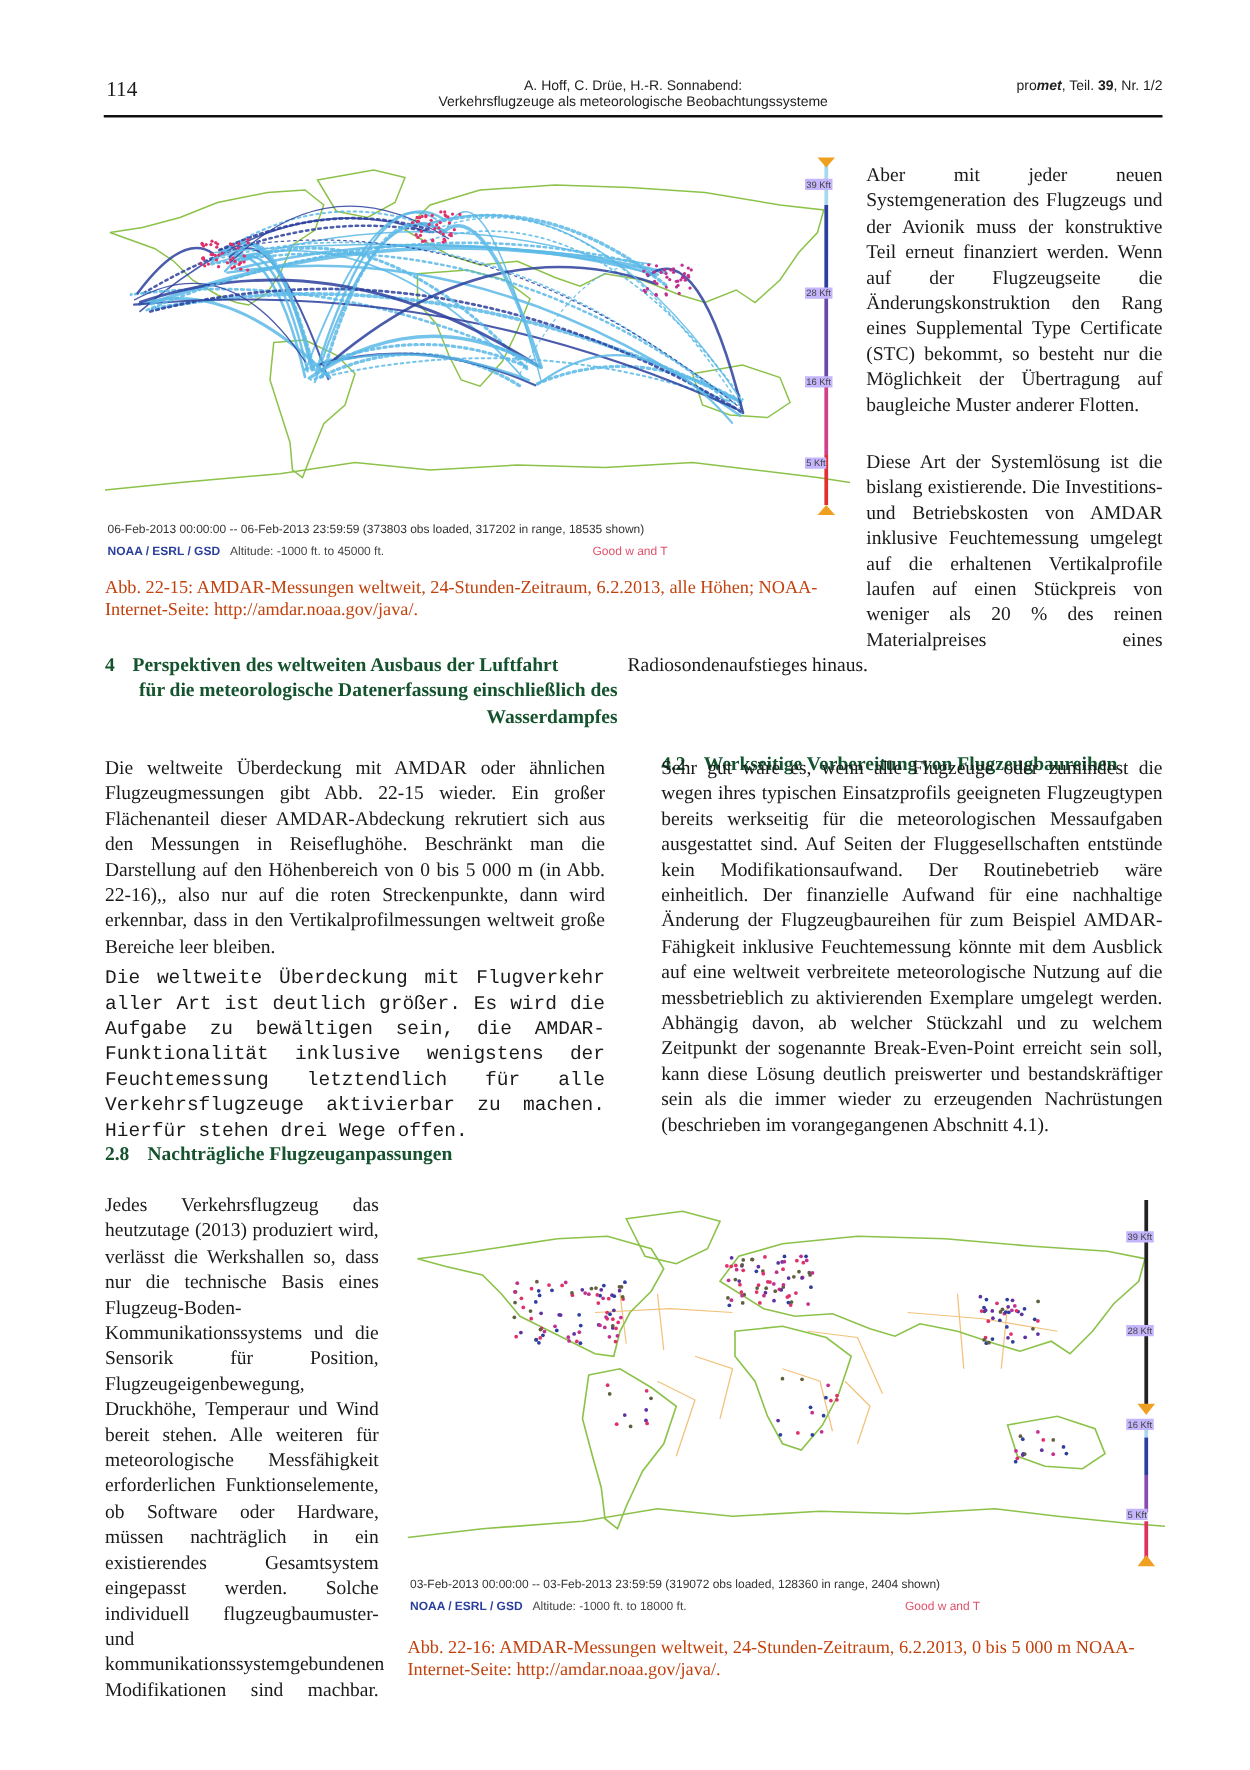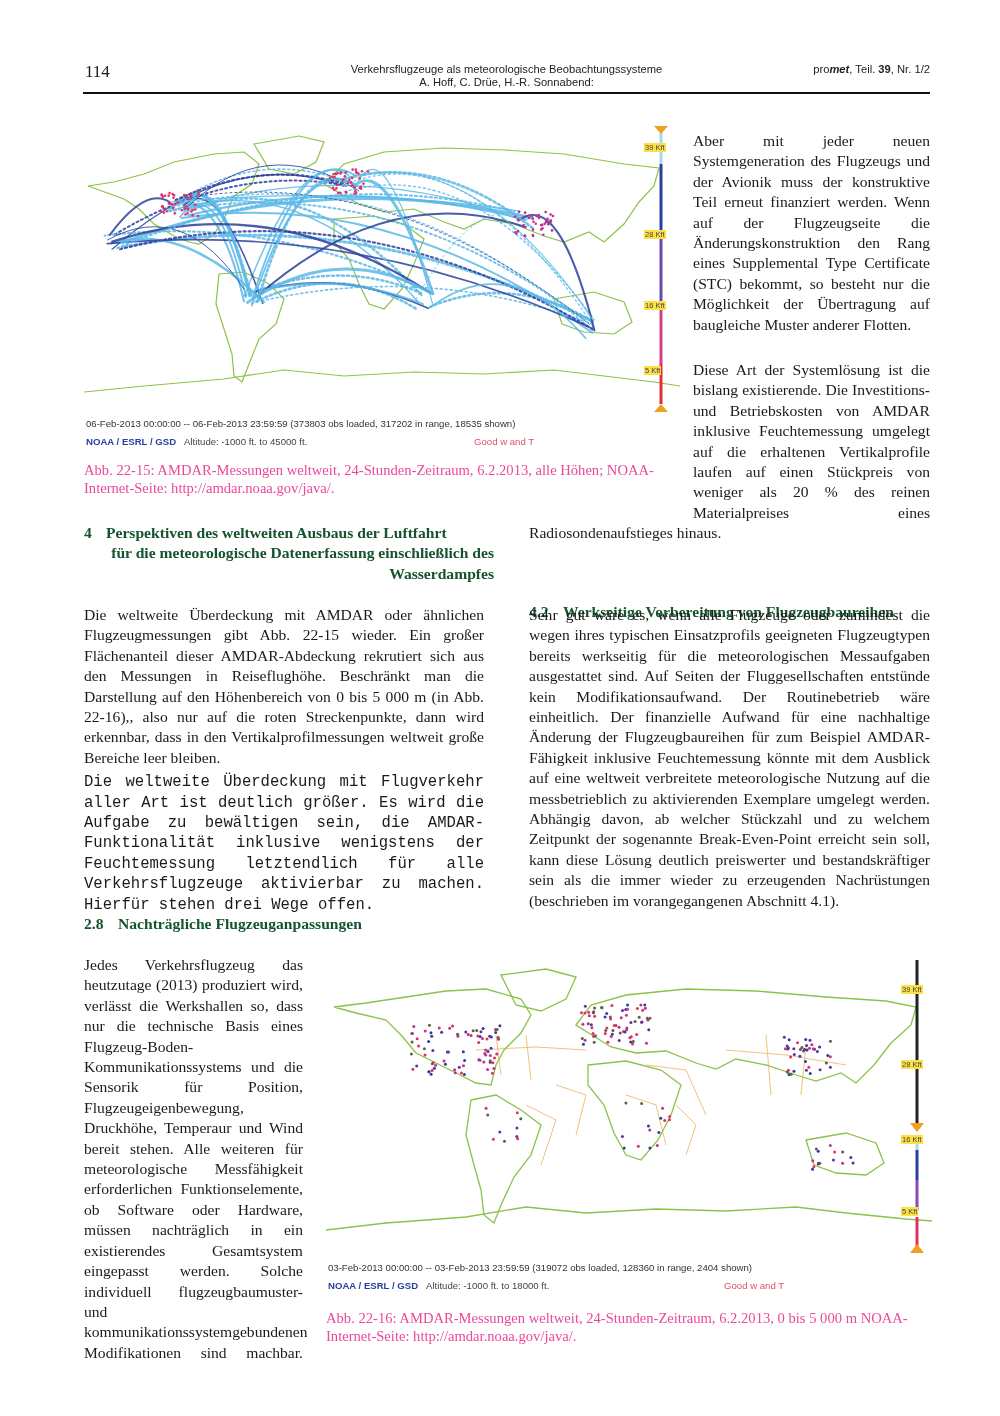--- a/index.html
+++ b/index.html
@@ -13,38 +13,38 @@
   .journal b.met { font-style: italic; font-weight: bold; }
 
   .figure { position: absolute; background: #ffffff; }
   .fig1 { left: 84px; top: 124px; width: 596px; height: 330px; }
   .fig2 { left: 326px; top: 955px; width: 606px; height: 350px; }
   .fig-info { position: absolute; font-family: "Liberation Sans", sans-serif; font-size: 9.6px; color: #333; white-space: nowrap; }
   .fig-brand { position: absolute; font-family: "Liberation Sans", sans-serif; font-size: 9.6px; white-space: nowrap; }
   .fig-brand .org { color: #2a3f9d; font-weight: bold; }
   .fig-brand .alt { color: #444; margin-left: 8px; }
   .fig-quality { position: absolute; font-family: "Liberation Sans", sans-serif; font-size: 9.6px; color: #e0506a; white-space: nowrap; }
-  .legend-label { position: absolute; font-family: "Liberation Sans", sans-serif; font-size: 7.5px; color: #444; background: #fde047; padding: 0 1px; white-space: nowrap; }
-
-  .caption { position: absolute; font-size: 14.6px; line-height: 18px; color: #ec4899; }
+  .legend-label { position: absolute; font-family: "Liberation Sans", sans-serif; font-size: 7.5px; color: #444; background: #c4b5fd; padding: 0 1px; white-space: nowrap; }
+
+  .caption { position: absolute; font-size: 14.6px; line-height: 18px; color: #c2410c; }
   .text { position: absolute; font-size: 15.6px; line-height: 20.4px; text-align: justify; color: #1a1a1a; }
   .text p { text-align: justify; text-align-last: left; }
   .heading { position: absolute; font-size: 15.6px; line-height: 20.4px; font-weight: bold; color: #14532d; }
   .heading .num { display: inline-block; width: 34px; }
   .h4 .num { width: 22px; }
   .h4 .rest { display: block; padding-left: 22px; text-align: right; }
 </style>
 </head>
 <body>
 
 <div class="header">
   <span class="page-num">114</span>
   <div class="running-title">
+    <div>A. Hoff, C. Drüe, H.-R. Sonnabend:</div>
     <div>Verkehrsflugzeuge als meteorologische Beobachtungssysteme</div>
-    <div>A. Hoff, C. Drüe, H.-R. Sonnabend:</div>
   </div>
   <span class="journal"><span>pro</span><b class="met">met</b><span>, Teil. </span><b>39</b><span>, Nr. 1/2</span></span>
 </div>
 
 <div class="figure fig1">
   <svg class="fig" id="fig1svg" width="596" height="290" viewBox="0 0 596 290">
     <g id="fig1-map" fill="none" stroke="#8cc24a" stroke-width="1.2">
       <path d="M4,62 L30,58 L60,50 L90,38 L130,30 L160,28 L175,40 L168,60 L150,72 L140,95 L130,110 L115,120 L105,118 L90,112 L70,100 L55,85 L40,75 Z"></path>
       <path d="M135,150 L160,148 L185,160 L200,175 L192,200 L175,215 L165,240 L158,258 L150,252 L148,230 L140,205 L132,180 Z"></path>
       <path d="M170,20 L215,12 L240,18 L232,38 L210,50 L185,45 Z"></path>
@@ -245,21 +245,21 @@
 </div>
 
 <div class="caption" style="left:84px;top:461px;width:590px;">Abb. 22-15: AMDAR-Messungen weltweit, 24-Stunden-Zeitraum, 6.2.2013, alle Höhen; NOAA-Internet-Seite: http://amdar.noaa.gov/java/.</div>
 
 <div class="text" style="left:693px;top:131px;width:237px;">
   <p>Aber mit jeder neuen Systemgeneration des Flugzeugs und der Avionik muss der konstruktive Teil erneut finanziert werden. Wenn auf der Flugzeugseite die Änderungskonstruktion den Rang eines Supplemental Type Certificate (STC) bekommt, so besteht nur die Möglichkeit der Übertragung auf baugleiche Muster anderer Flotten.</p>
 </div>
 <div class="text" style="left:693px;top:360px;width:237px;">
   <p style="text-align-last: justify;">Diese Art der Systemlösung ist die bislang existierende. Die Investitions- und Betriebskosten von AMDAR inklusive Feuchtemessung umgelegt auf die erhaltenen Vertikalprofile laufen auf einen Stückpreis von weniger als 20 % des reinen Materialpreises eines</p>
 </div>
-<div class="text" style="left:529px;top:523px;width:400px;">
+<div class="text" style="left:502px;top:523px;width:400px;">
   <p>Radiosondenaufstieges hinaus.</p>
 </div>
 
 <div class="heading h4" style="left:84px;top:523px;width:410px;">
   <span class="num">4</span><span>Perspektiven des weltweiten Ausbaus der Luftfahrt</span>
   <span class="rest">für die meteorologische Datenerfassung einschließlich des Wasserdampfes</span>
 </div>
 
 <div class="text" style="left:84px;top:605px;width:400px;">
   <p>Die weltweite Überdeckung mit AMDAR oder ähnlichen Flugzeugmessungen gibt Abb. 22-15 wieder. Ein großer Flächenanteil dieser AMDAR-Abdeckung rekrutiert sich aus den Messungen in Reiseflughöhe. Beschränkt man die Darstellung auf den Höhenbereich von 0 bis 5 000 m (in Abb. 22-16),, also nur auf die roten Streckenpunkte, dann wird erkennbar, dass in den Vertikalprofilmessungen weltweit große Bereiche leer bleiben.</p>

